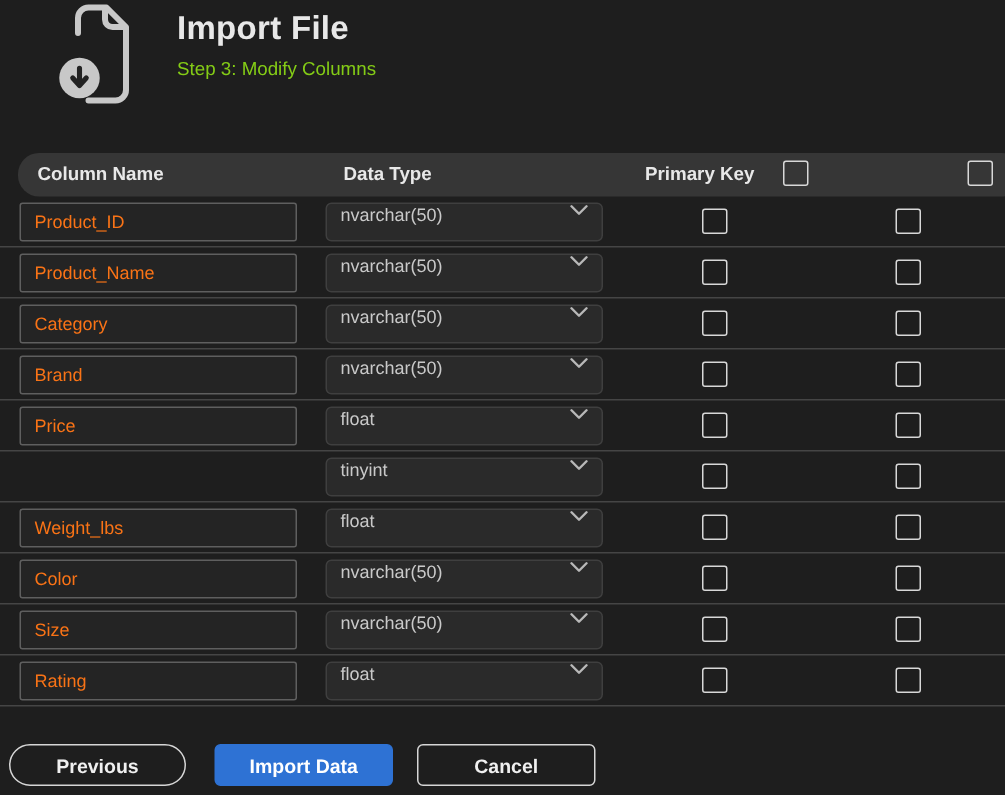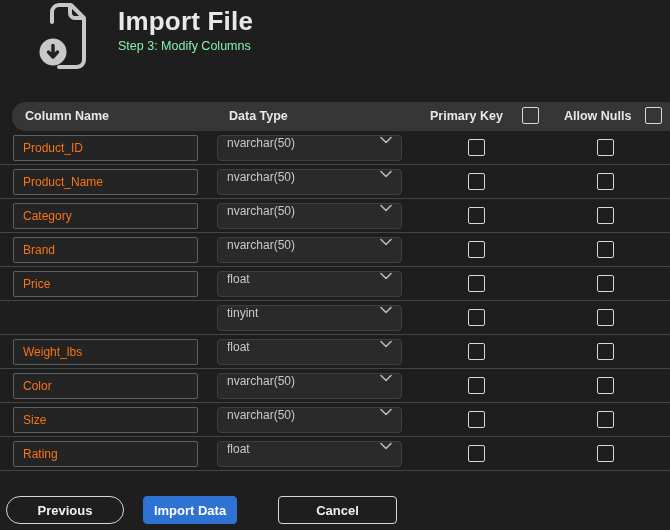--- a/index.html
+++ b/index.html
@@ -4,24 +4,24 @@
 <style>
   html,body{margin:0;padding:0;background:#1e1e1e;}
   .page{
     position:relative;width:670px;height:530px;background:#1e1e1e;overflow:hidden;
     font-family:"Liberation Sans", sans-serif;color:#e0e0e0;
   }
   
   .hdr-icon{position:absolute;left:30px;top:2px;width:70px;height:68px;}
   .page-title{
     position:absolute;left:118px;top:6px;margin:0;
-    font-size:26px;font-weight:700;color:#e8e8e8;letter-spacing:.2px;text-align:center;
+    font-size:22px;font-weight:700;color:#e8e8e8;letter-spacing:.2px;text-align:center;
   }
   .page-subtitle{
-    position:absolute;left:118px;top:39px;font-size:12.5px;color:#86efac;
+    position:absolute;left:118px;top:39px;font-size:12.5px;color:#84cc16;
   }
   
   .thead{
     position:absolute;left:12px;top:102px;width:670px;height:29px;background:#363636;border-radius:14px;
   }
   .th-label{
     position:absolute;top:0;height:29px;line-height:29px;
     font-size:12.5px;font-weight:700;color:#e8e8e8;
   }
   .th-colname{left:13px;}
@@ -55,21 +55,21 @@
   .row-check-nulls{position:absolute;left:597px;top:8px;}
   
   .footer-btn{
     position:absolute;top:496px;height:28px;box-sizing:border-box;
     border-radius:4px;font-family:"Liberation Sans", sans-serif;
     font-size:13px;font-weight:700;cursor:pointer;
   }
   .btn-secondary{background:transparent;border:1px solid #d6d6d6;color:#f0f0f0;}
   .btn-primary{background:#2e72d4;border:1px solid #2e72d4;color:#ffffff;}
   .btn-previous{left:6px;width:118px;border-radius:14px;}
-  .btn-import{left:143px;width:94px;}
+  .btn-import{left:143px;width:119px;}
   .btn-cancel{left:278px;width:119px;}
 </style>
 </head>
 <body>
 
 <div class="page">
 
   <svg class="hdr-icon" viewBox="0 0 52 68" fill="none" xmlns="http://www.w3.org/2000/svg">
     <path d="M13 20 v-10 a7 7 0 0 1 7 -7 h12 l13 13 v42 a7 7 0 0 1 -7 7 h-18" stroke="#c8c8c8" stroke-width="4" fill="none" stroke-linejoin="round" stroke-linecap="round"></path>
     <path d="M31 3 v8 a5 5 0 0 0 5 5 h8" stroke="#c8c8c8" stroke-width="4" fill="none" stroke-linejoin="round"></path>
@@ -77,21 +77,20 @@
     <path d="M14 43.5 v11 M9.5 50 l4.5 5 l4.5 -5" stroke="#222222" stroke-width="3.4" fill="none" stroke-linecap="round" stroke-linejoin="round"></path>
   </svg>
   <h1 class="page-title">Import File</h1>
   <div class="page-subtitle">Step 3: Modify Columns</div>
 
   <div class="thead">
     <span class="th-label th-colname">Column Name</span>
     <span class="th-label th-datatype">Data Type</span>
     <span class="th-label th-pk">Primary Key</span>
     <span class="checkbox th-check-pk"></span>
-    <span class="th-label th-nulls">Allow Nulls</span>
     <span class="checkbox th-check-nulls"></span>
   </div>
 
   <div class="rows" id="rows">
       <div class="row">
       <input class="col-input" type="text" value="Product_ID" style="">
       <div class="dropdown">
         <span class="dd-value">nvarchar(50)</span>
         <svg class="dd-chevron" width="12" height="8" viewBox="0 0 12 8">
           <path d="M1 1.5 L6 6.5 L11 1.5" stroke="#b8b8b8" stroke-width="1.6" fill="none" stroke-linecap="round" stroke-linejoin="round"></path>

